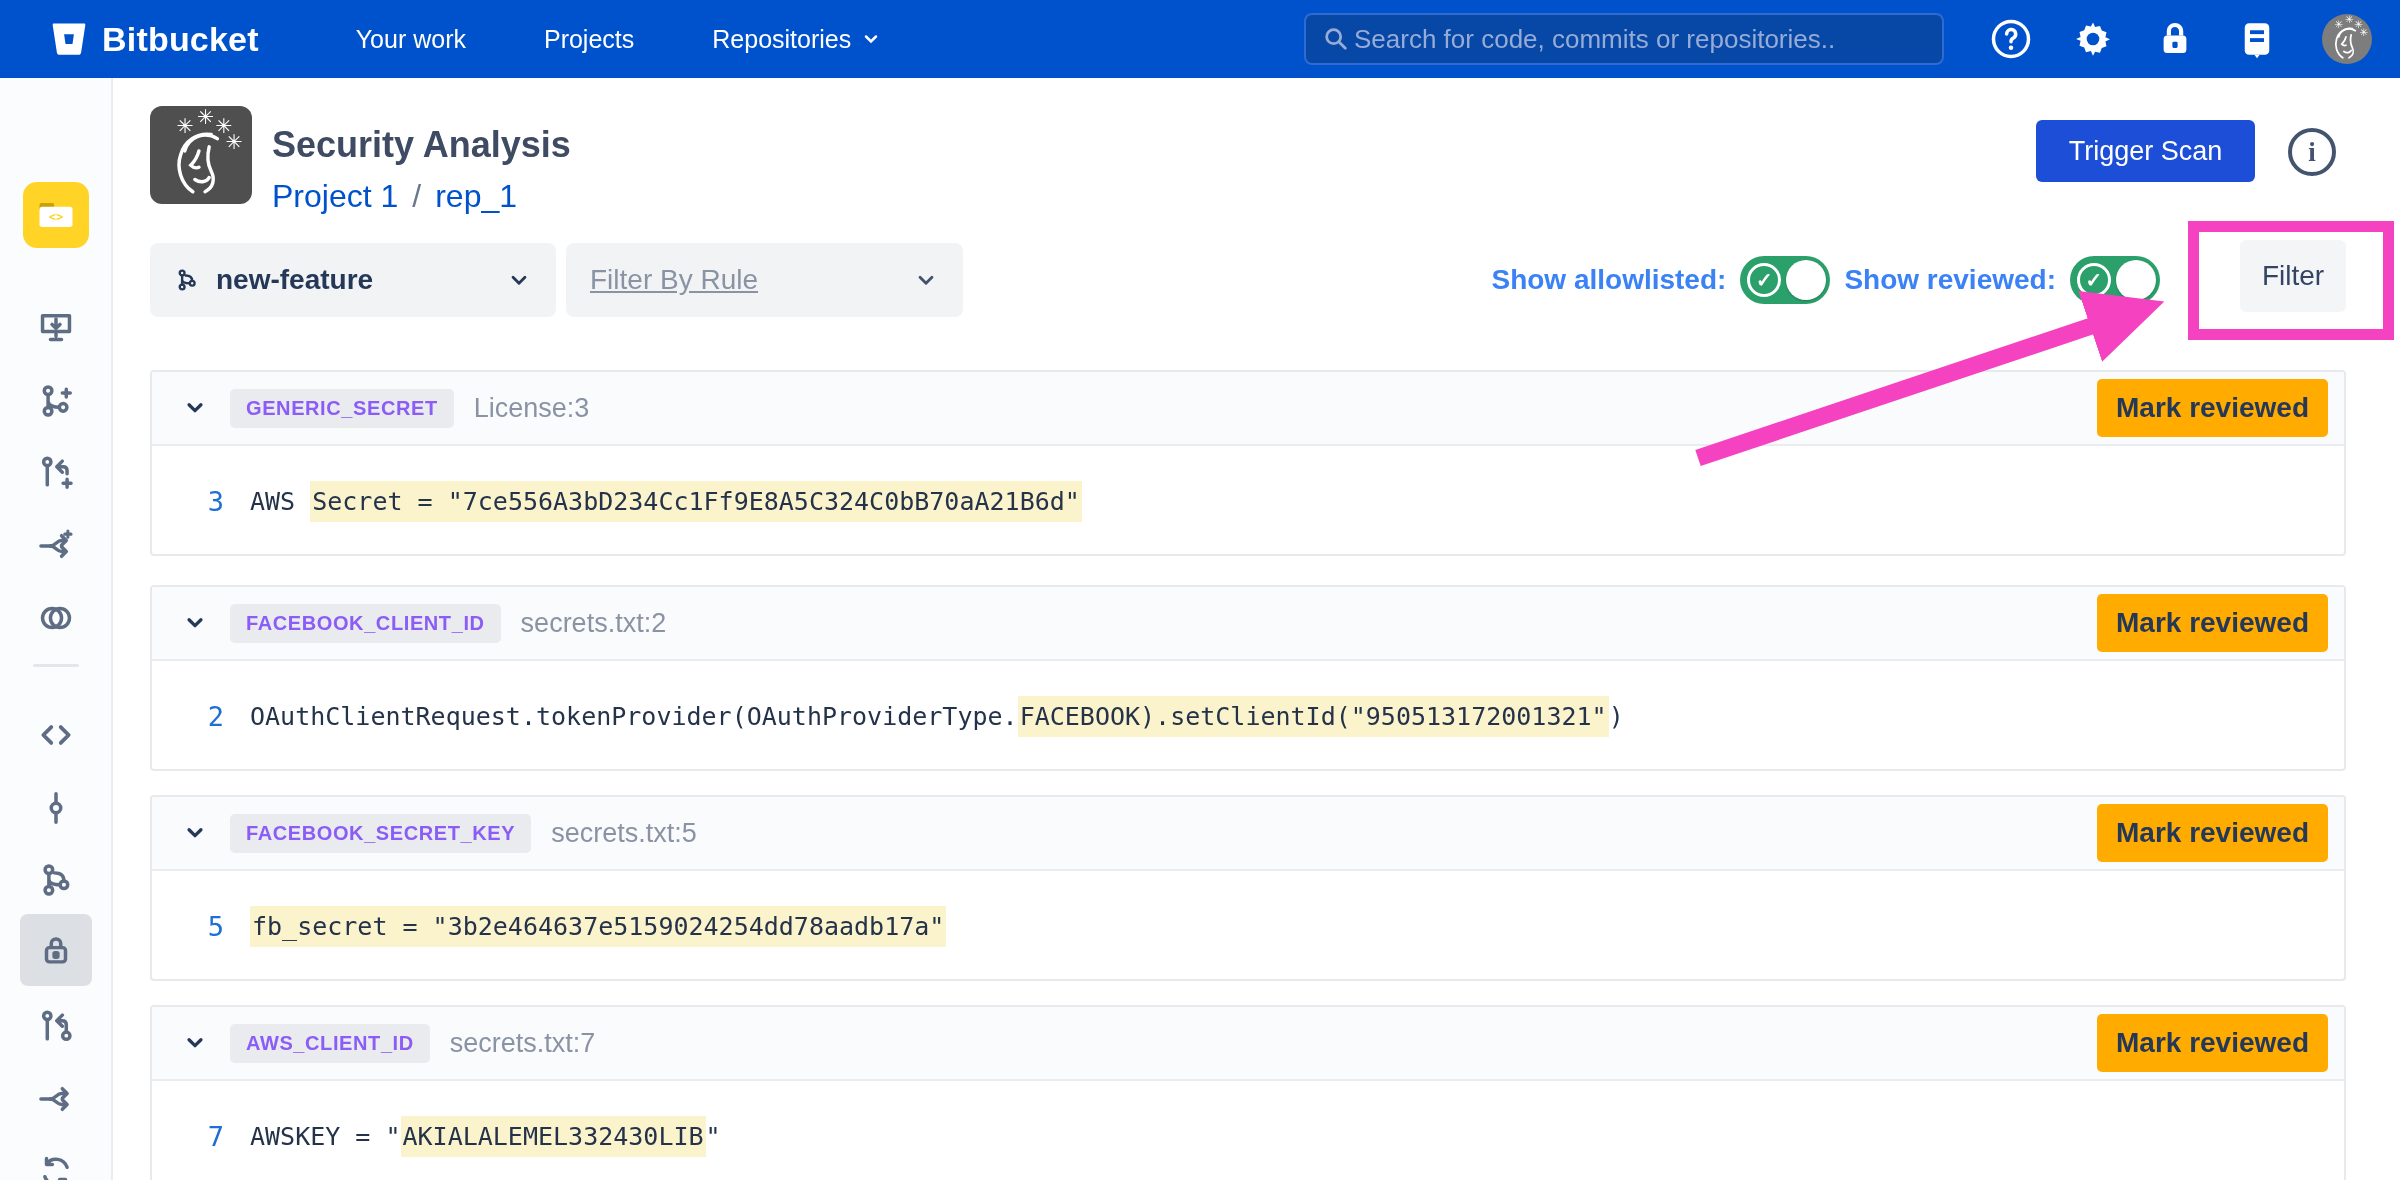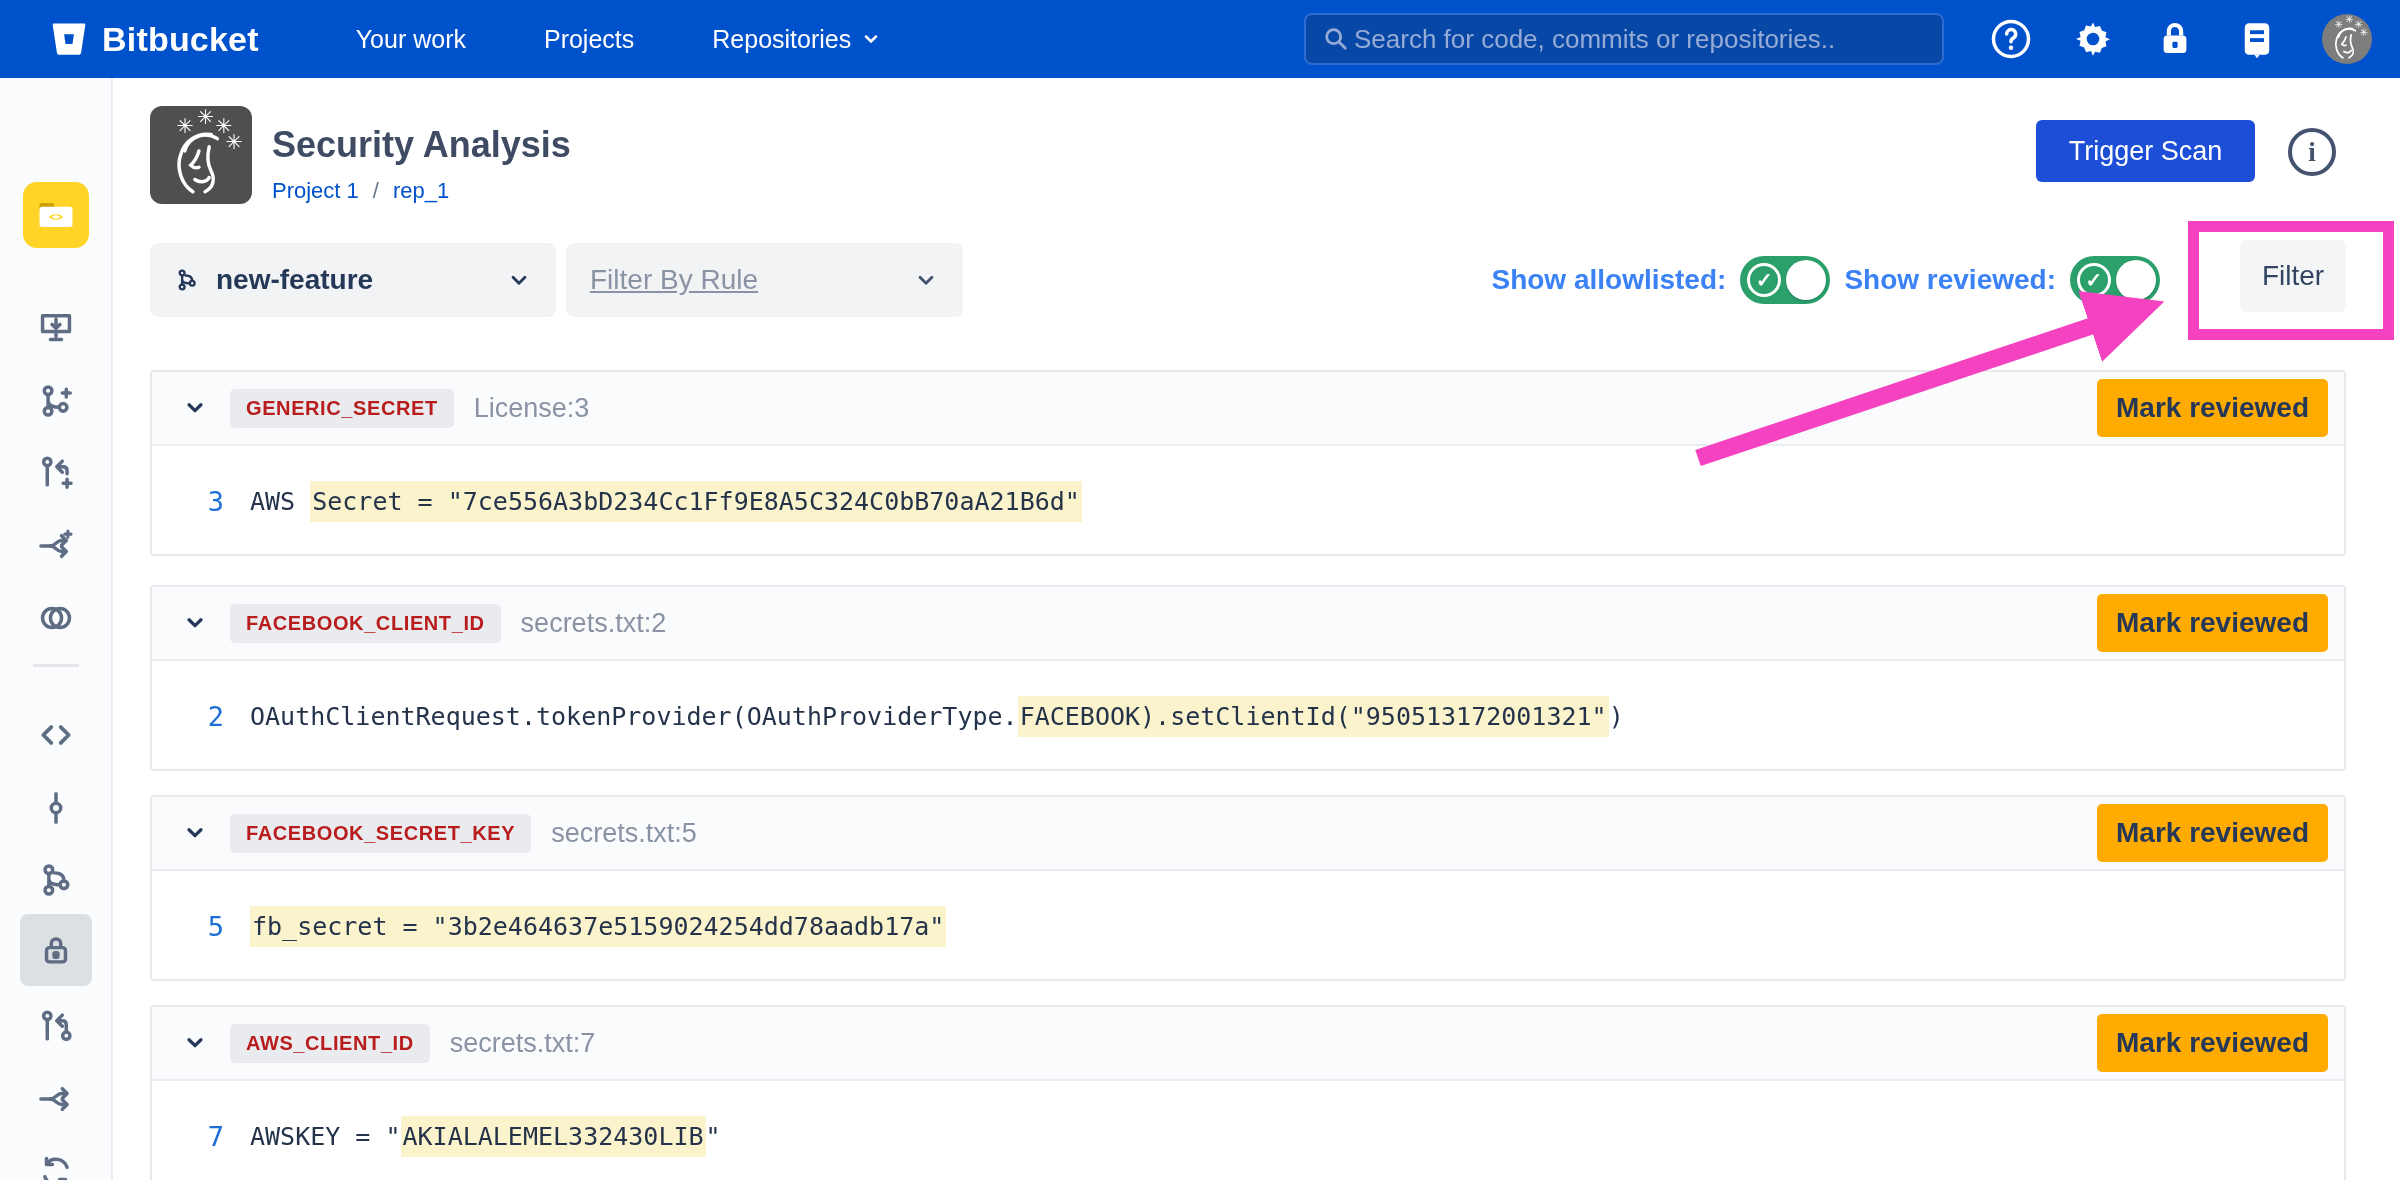--- a/index.html
+++ b/index.html
@@ -66,21 +66,21 @@
   
   .page-avatar {
     position:absolute; left:150px; top:106px; width:102px; height:98px;
     border-radius:12px; background:#4F4F4F; overflow:hidden;
   }
   .page-avatar svg { width:102px; height:98px; }
   .page-title {
     position:absolute; left:272px; top:124px;
     font-size:36px; font-weight:700; color:#3E4B63;
   }
-  .breadcrumb { position:absolute; left:272px; top:178px; font-size:22px; display:flex; gap:14px; }
+  .breadcrumb { position:absolute; left:272px; top:178px; font-size:32px; display:flex; gap:14px; }
   .breadcrumb a { color:#0052CC; text-decoration:none; cursor:pointer; }
   .breadcrumb .sep { color:#6B778C; }
   .btn-primary {
     position:absolute; left:2036px; top:120px; width:219px; height:62px;
     background:#1d4ed8; color:#fff; border:none; border-radius:6px;
     font-size:27px; font-weight:500; font-family:"Liberation Sans",sans-serif; cursor:pointer;
   }
   .info-icon {
     position:absolute; left:2288px; top:128px; width:48px; height:48px; border-radius:50%;
     border:4px solid #44546F; color:#44546F; display:flex; align-items:center; justify-content:center;
@@ -135,21 +135,21 @@
     position:absolute; left:150px; width:2196px; height:186px;
     border:2px solid #E7E9ED; border-radius:4px; background:#fff; overflow:hidden;
   }
   .card-head {
     height:74px; background:#FAFBFC; border-bottom:2px solid #EBECF0;
     display:flex; align-items:center; padding:0 16px 0 28px; gap:20px;
   }
   .chev { width:30px; height:30px; cursor:pointer; display:flex; align-items:center; justify-content:center; }
   .chev svg { width:26px; height:26px; }
   .badge {
-    background:#E9EBEF; color:#b91c1c; font-size:20px; font-weight:700;
+    background:#E9EBEF; color:#8b5cf6; font-size:20px; font-weight:700;
     letter-spacing:.6px; padding:8px 16px; border-radius:5px; white-space:nowrap;
   }
   .loc { font-size:27px; color:#8993A4; }
   .btn-mark {
     margin-left:auto; width:231px; height:58px; background:#FFAB00; color:#253858;
     border:none; border-radius:5px; font-size:28px; font-weight:600;
     font-family:"Liberation Sans",sans-serif; cursor:pointer;
   }
   .card-body { height:110px; display:flex; align-items:center; padding-left:40px; gap:26px; }
   .lineno { font-family:"DejaVu Sans Mono",monospace; font-size:27px; color:#1D6FD6; min-width:32px; text-align:right; }

